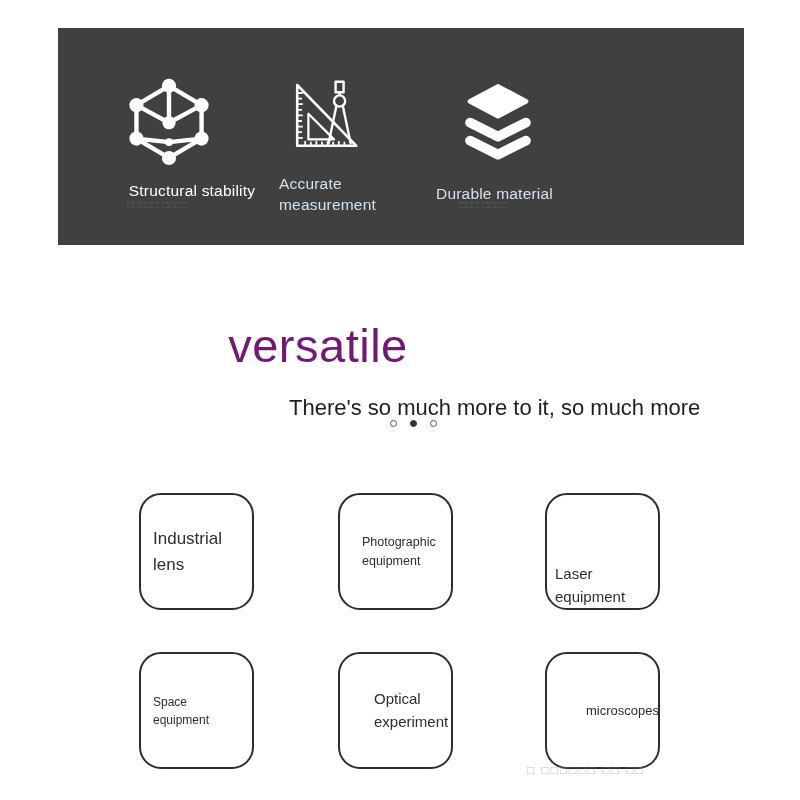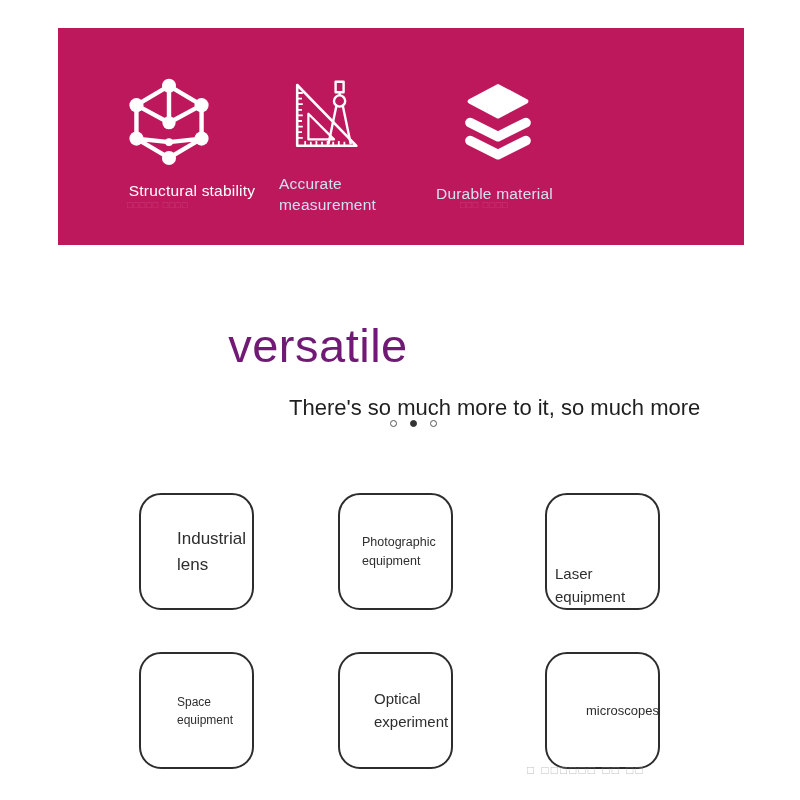--- a/index.html
+++ b/index.html
@@ -3,21 +3,21 @@
 <meta charset="utf-8">
 <style>
   html,body{margin:0;padding:0;background:#ffffff;}
   #canvas{
     position:relative;width:800px;height:800px;background:#ffffff;overflow:hidden;
     font-family:"Liberation Sans",sans-serif;
   }
   
   .banner{
     position:absolute;left:58px;top:28px;width:686px;height:217px;
-    background:#be185d;
+    background:#404040;
   }
   .banner .icon{position:absolute;}
   .icon-cube{left:67px;top:49px;width:88px;height:88px;}
   .icon-ruler{left:228px;top:49px;width:80px;height:80px;}
   .icon-layers{left:395px;top:52px;width:90px;height:82px;}
   .flabel{
     position:absolute;font-size:15.5px;line-height:21px;letter-spacing:.2px;
   }
   .flabel-1{left:60px;top:152px;width:148px;text-align:center;color:#ffffff;}
   .flabel-2{left:221px;top:145px;width:112px;text-align:left;color:#cfe2f2;}
@@ -44,21 +44,21 @@
     width:7px;height:7px;border-radius:50%;
     border:1.5px solid #555555;background:transparent;box-sizing:border-box;
     cursor:pointer;
   }
   .dot.active{background:#333333;border-color:#333333;}
   
   .card{
     position:absolute;width:115px;height:117px;box-sizing:border-box;
     background:#ffffff;border:2px solid #2d2d2d;border-radius:22px;
     display:flex;align-items:center;
-    padding-left:36px;padding-right:8px;
+    padding-left:12px;padding-right:8px;
     color:#2e2e2e;cursor:pointer;
   }
   .card span{display:block;line-height:1.5;}
   .card-1{left:139px;top:493px;font-size:17px;}
   .card-2{left:338px;top:493px;font-size:12.5px;padding-left:22px;}
   .card-3{left:545px;top:493px;font-size:15px;padding-left:8px;align-items:flex-end;}
   .card-4{left:139px;top:652px;font-size:12px;}
   .card-5{left:338px;top:652px;font-size:15px;padding-left:34px;}
   .card-6{left:545px;top:652px;font-size:13px;padding-left:39px;}
   

